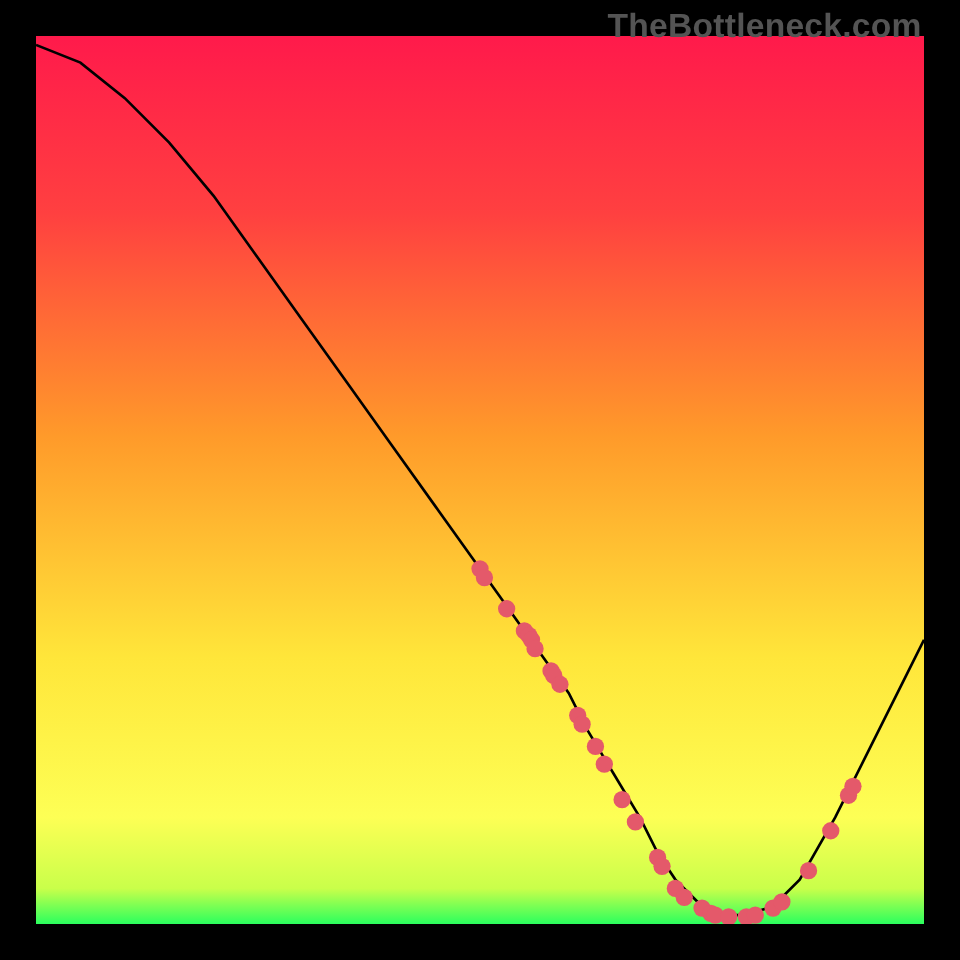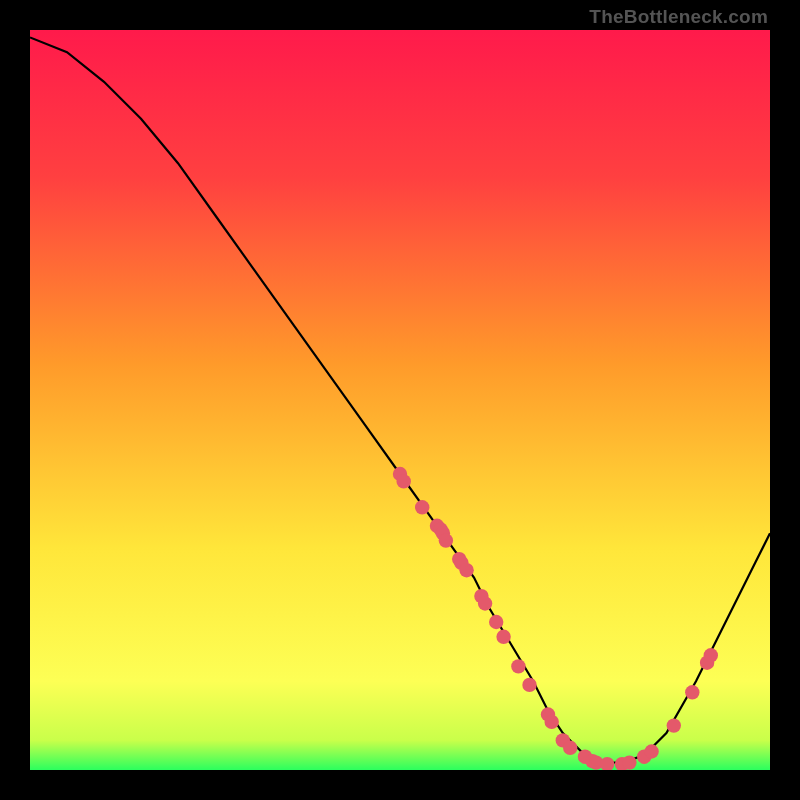--- a/index.html
+++ b/index.html
@@ -23,21 +23,21 @@
     position: absolute;
     left: 0;
     top: 0;
     width: 740px;
     height: 740px;
   }
   .watermark {
     position: absolute;
     top: 6px;
     right: 32px;
-    font-size: 19px;
+    font-size: 28px;
     font-weight: 600;
     color: #545454;
     letter-spacing: 0.2px;
   }
   svg {
     display: block;
   }
 </style>
 </head>
 <body>

